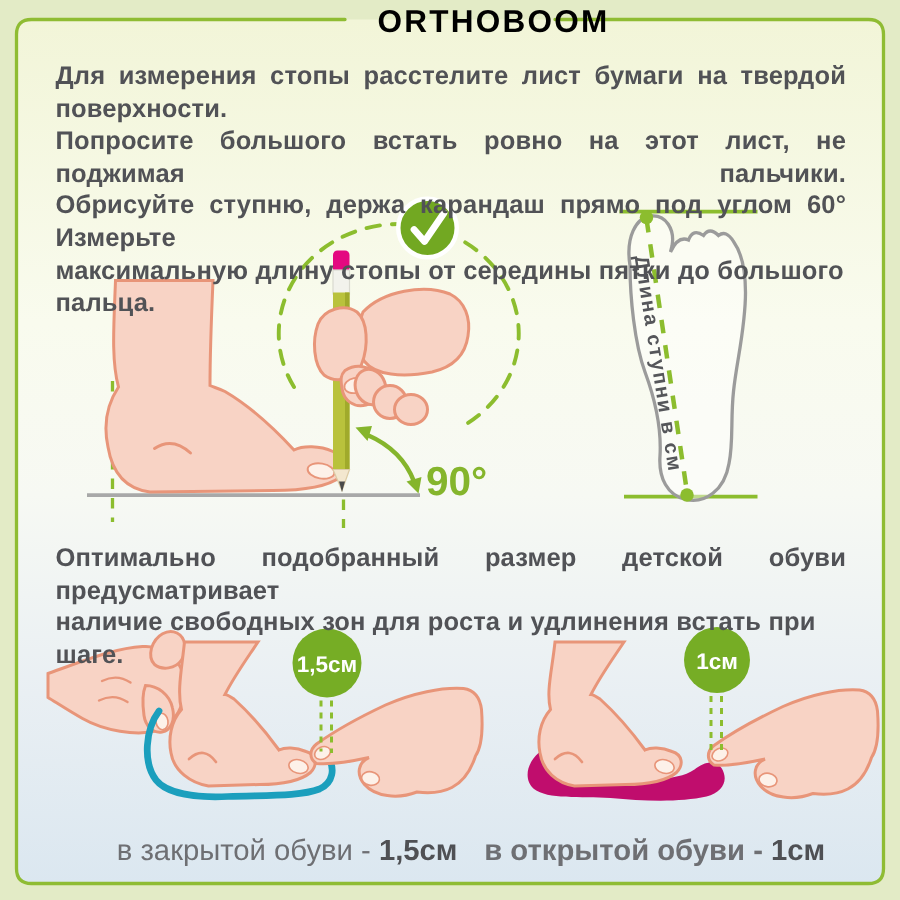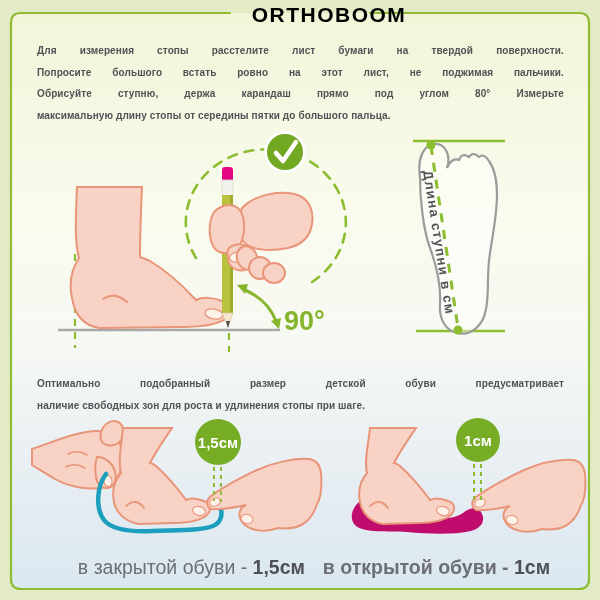--- a/index.html
+++ b/index.html
@@ -14,25 +14,25 @@
   .title{
     position:absolute;top:3px;left:0;width:600px;
     text-align:center;
     font-size:21px;font-weight:bold;letter-spacing:1.5px;
     color:#000000;
     padding-left:29px;
   }
   .para{
     position:absolute;left:37px;width:527px;
     color:#515256;font-weight:bold;
-    font-size:10px;line-height:21.6px;
+    font-size:17px;line-height:21.6px;
     letter-spacing:0.1px;
   }
   .intro{top:40px;}
-  .fit{top:361px;margin-top:12px;}
+  .fit{top:361px;}
   .jline{text-align:justify;text-align-last:justify;}
   .jlast{text-align:left;}
   .caption{
     position:absolute;top:556px;
     font-size:19.5px;color:#6e6f73;
     text-align:center;
   }
   .caption b{color:#4f5054;}
   .caption-left{left:20px;width:285px;text-align:right;}
   .caption-right{left:303px;width:267px;font-weight:bold;}
@@ -201,26 +201,26 @@
         <text class="badge-text" x="478" y="446" font-size="15" text-anchor="middle">1см</text>
       </g>
     </g>
   </svg>
 
   <div class="title">ORTHOBOOM</div>
 
   <div class="para intro">
     <div class="jline">Для измерения стопы расстелите лист бумаги на твердой поверхности.</div>
     <div class="jline">Попросите большого встать ровно на этот лист, не поджимая пальчики.</div>
-    <div class="jline">Обрисуйте ступню, держа карандаш прямо под углом 80° Измерьте</div>
+    <div class="jline">Обрисуйте ступню, держа карандаш прямо под углом 60° Измерьте</div>
     <div class="jlast">максимальную длину стопы от середины пятки до большого пальца.</div>
   </div>
 
   <div class="para fit">
     <div class="jline">Оптимально подобранный размер детской обуви предусматривает</div>
-    <div class="jlast">наличие свободных зон для роста и удлинения стопы при шаге.</div>
+    <div class="jlast">наличие свободных зон для роста и удлинения встать при шаге.</div>
   </div>
 
   <div class="caption caption-left"><span>в закрытой обуви - </span><b>1,5см</b></div>
 
   <div class="caption caption-right"><span>в открытой обуви - </span><b>1см</b></div>
 
 </div>
 
 </body></html>

